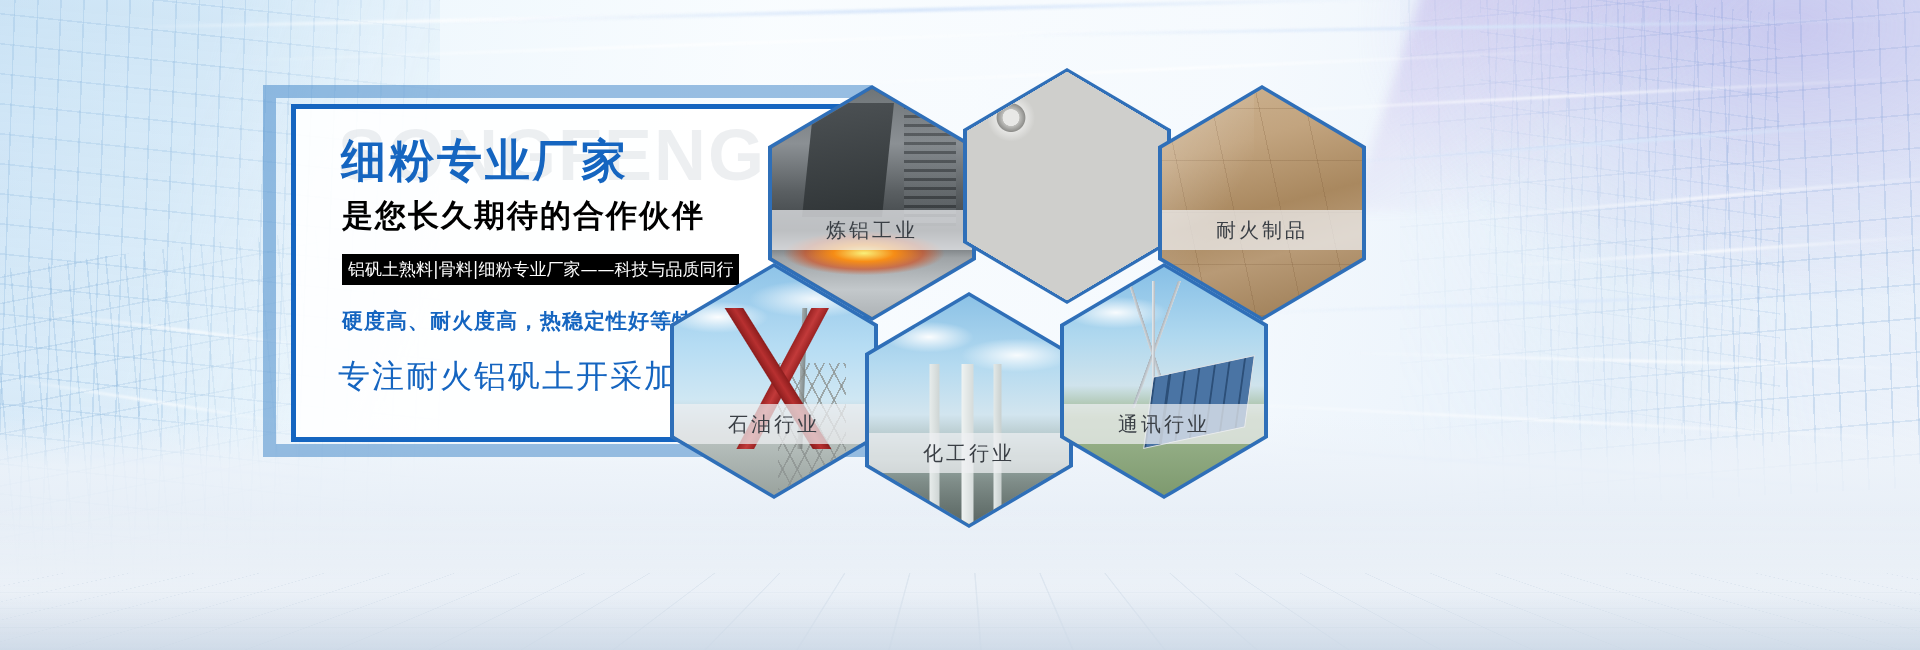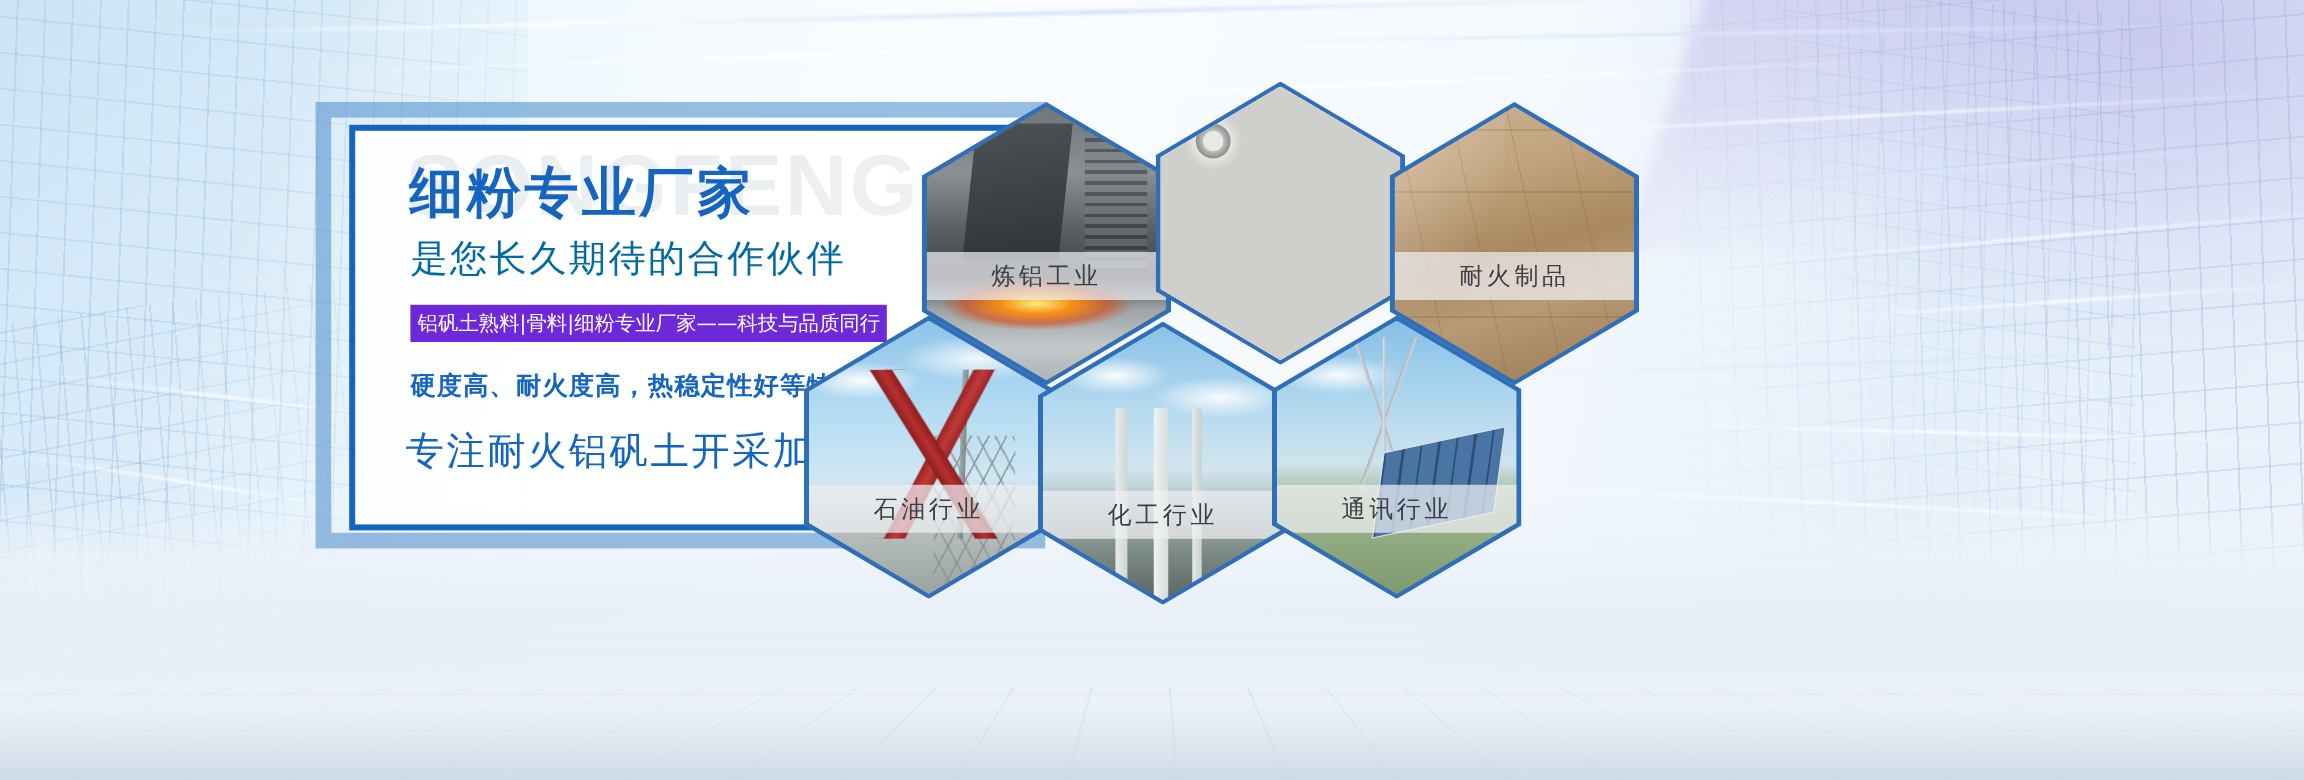--- a/index.html
+++ b/index.html
@@ -127,26 +127,26 @@
     color:rgba(150,160,172,.17);
     white-space:nowrap; line-height:1; user-select:none;
   }
   #title{
     position:absolute; left:45px; top:28px;
     font-size:45px; font-weight:bold; color:#1565c0;
     letter-spacing:3px; line-height:1.05; white-space:nowrap;
   }
   #subtitle{
     position:absolute; left:46px; top:86px;
-    font-size:31px; font-weight:normal; color:#0369a1;
+    font-size:31px; font-weight:bold; color:#000000;
     letter-spacing:2px; white-space:nowrap;
   }
   #orange-bar{
     position:absolute; left:46px; top:145px; height:31px;
-    background:#6d28d9; display:flex; align-items:center;
+    background:#000000; display:flex; align-items:center;
     padding:0 6px;
   }
   #orange-bar .txt{
     font-size:17px; color:#ffffff; letter-spacing:0px; white-space:nowrap;
     font-family:"DejaVu Sans","Liberation Sans",sans-serif;
   }
   #feature-line{
     position:absolute; left:46px; top:198px;
     font-size:21px; font-weight:bold; color:#1565c0;
     letter-spacing:1px; white-space:nowrap;
@@ -350,21 +350,21 @@
         <div class="photo ph-brick"></div>
         <div class="label">耐火制品</div>
       </div>
     </div>
     <div class="hex low" style="left: 10px; top: 203px;">
       <div class="inner">
         <div class="photo ph-oil"></div>
         <div class="label">石油行业</div>
       </div>
     </div>
-    <div class="hex low" style="left: 205px; top: 208px;">
+    <div class="hex low" style="left: 205px; top: 232px;">
       <div class="inner">
         <div class="photo ph-chem"></div>
         <div class="label">化工行业</div>
       </div>
     </div>
     <div class="hex low" style="left: 400px; top: 203px;">
       <div class="inner">
         <div class="photo ph-tele"></div>
         <div class="label">通讯行业</div>
       </div>

